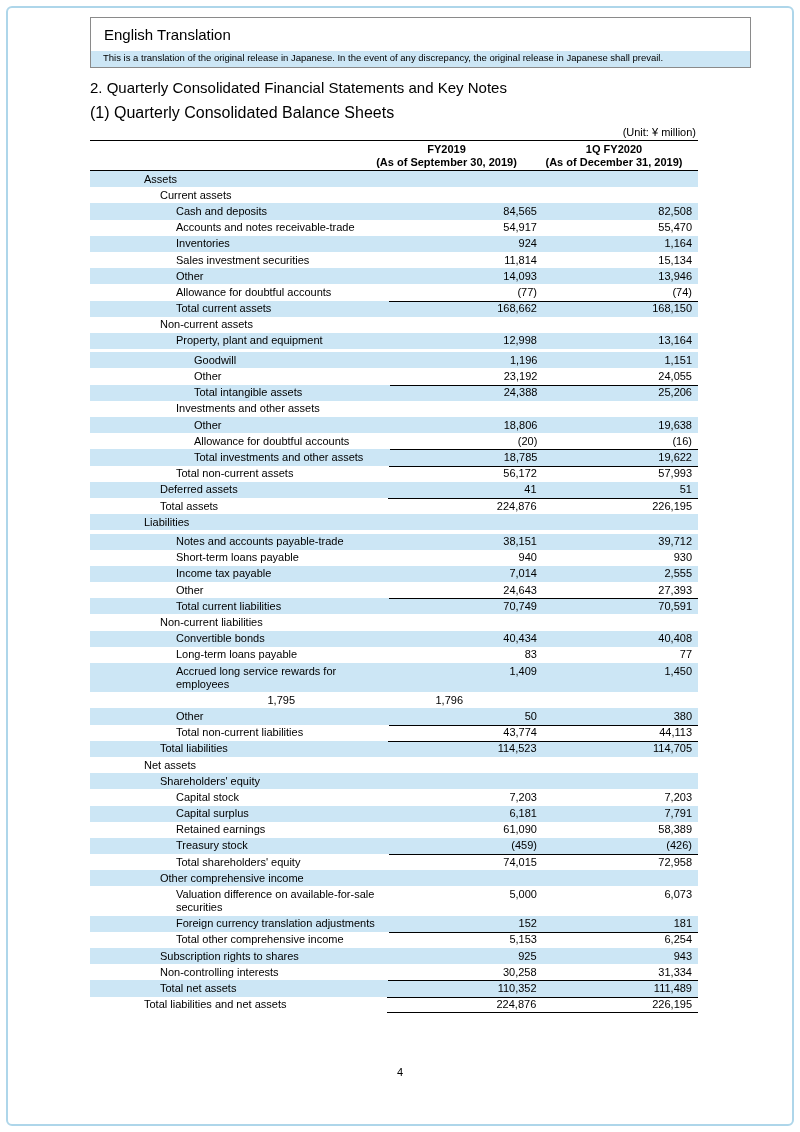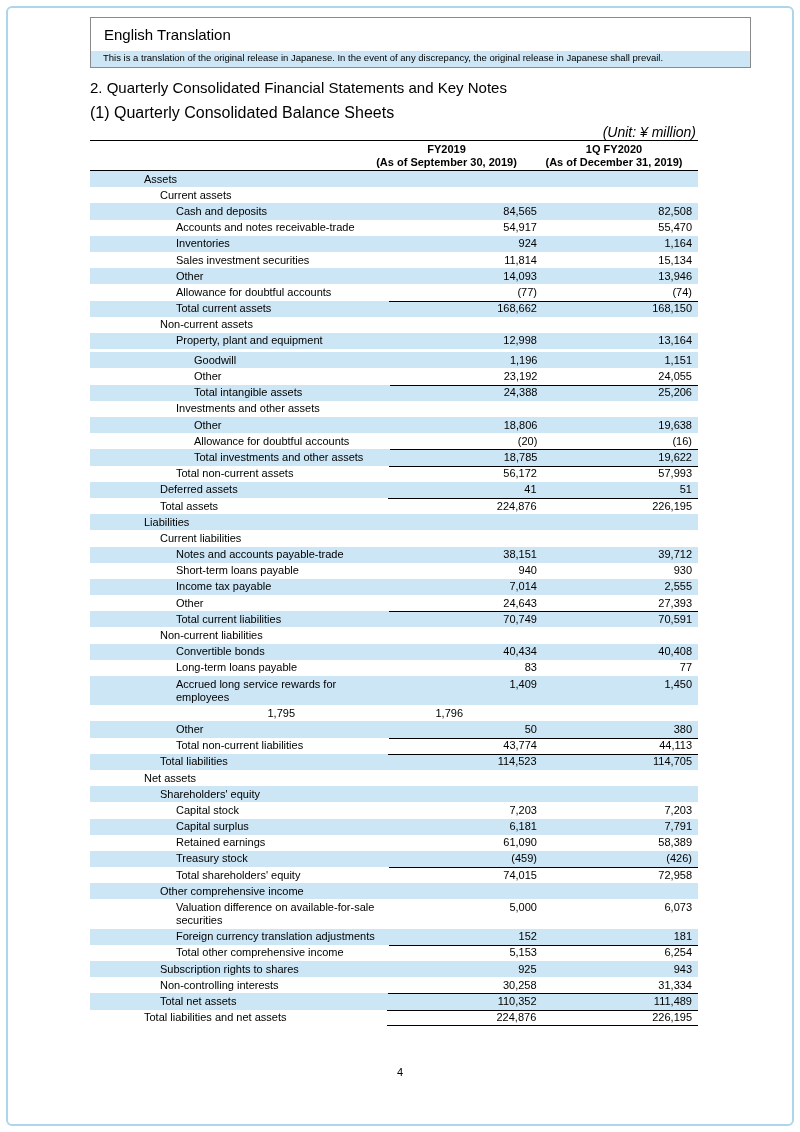--- a/index.html
+++ b/index.html
@@ -27,21 +27,21 @@
     background: var(--stripe, #cce6f5);
     font-size: 9.5px; line-height: 11px;
     padding: 1px 12px 4px;
     white-space: nowrap; overflow: hidden;
   }
 
   .h1 { font-size: 15px; line-height: 16px; margin-top: 12px; }
   .h2 { font-size: 16px; line-height: 15px; margin-top: 9px; }
 
   .table-wrap { width: 608px; margin-top: 6px; }
-  .unit { font-size: 14px; line-height: 13px; text-align: right; padding-right: 2px; margin-bottom: 1px; font-style: italic; }
+  .unit { font-size: 11px; line-height: 13px; text-align: right; padding-right: 2px; margin-bottom: 1px; }
 
   .thead {
     display: flex;
     border-top: 1px solid #000;
     border-bottom: 1px solid #000;
   }
   .th-label { width: 273px; }
   .th-col { width: 167px; text-align: center; font-size: 11px; line-height: 13px; padding: 1.5px 0; font-weight: bold; }
   .th-col.c2 { width: 168px; }
 
@@ -205,21 +205,20 @@
           <div class="td label indent-1">Total assets</div>
           <div class="td num c1 rule">224,876</div>
           <div class="td num c2 rule">226,195</div>
         </div>
         <div class="tr stripe">
           <div class="td label indent-0">Liabilities</div>
           <div class="td num c1"></div>
           <div class="td num c2"></div>
         </div>
         <div class="tr">
-          <div class="td label indent-1">Current liabilities</div>
           <div class="td num c1"></div>
           <div class="td num c2"></div>
         </div>
         <div class="tr stripe">
           <div class="td label indent-2">Notes and accounts payable-trade</div>
           <div class="td num c1">38,151</div>
           <div class="td num c2">39,712</div>
         </div>
         <div class="tr">
           <div class="td label indent-2">Short-term loans payable</div>

